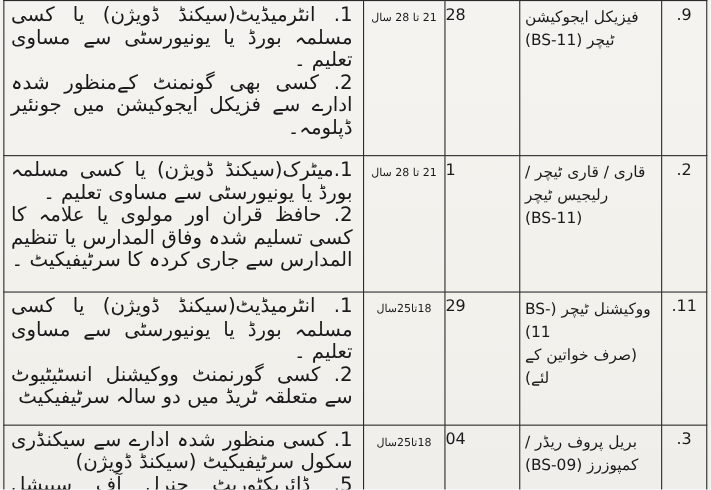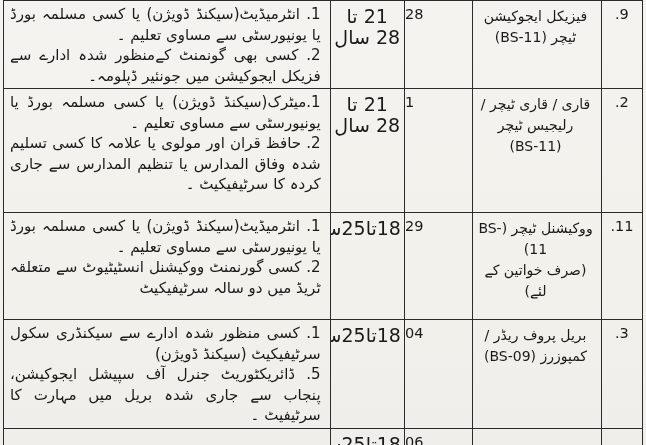--- a/index.html
+++ b/index.html
@@ -18,42 +18,42 @@
     direction:rtl;
   }
   td {
     border:1.7px solid #2b2b2b;
     vertical-align:top;
     overflow:hidden;
     padding:0;
   }
   tr.partial-top td { border-top:none; }
   .cell-qual {
-    font-size:15px; line-height:20.5px;
+    font-size:18px; line-height:20.5px;
     text-align:justify; text-align-last:right;
     white-space:pre-line;
-    padding:3px 9px 2px 6px;
+    padding:3px 9px 14px 6px;
   }
   .cell-qual-top {
     font-size:13.5px; line-height:16px;
     text-align:right; white-space:nowrap;
     padding:0 10px 1px 6px;
     position:relative; top:-2px;
   }
   .cell-age {
-    font-size:19px; line-height:21px;
+    font-size:10px; line-height:21px;
     text-align:center; padding:5px 3px 2px 3px;
   }
   .cell-posts {
     font-size:14.5px; line-height:18px;
     text-align:left; padding-top:4px;
   }
   .cell-pos {
     font-size:14px; line-height:21px;
-    text-align:center; white-space:pre-line;
+    text-align:left; white-space:pre-line;
     padding:5px 7px 2px 4px;
   }
   .cell-serial {
     font-size:14.5px; line-height:18px;
     text-align:center; padding-top:4px;
   }
   tr.partial-bottom td { border-bottom:none; }
 </style>
 </head>
 <body>

